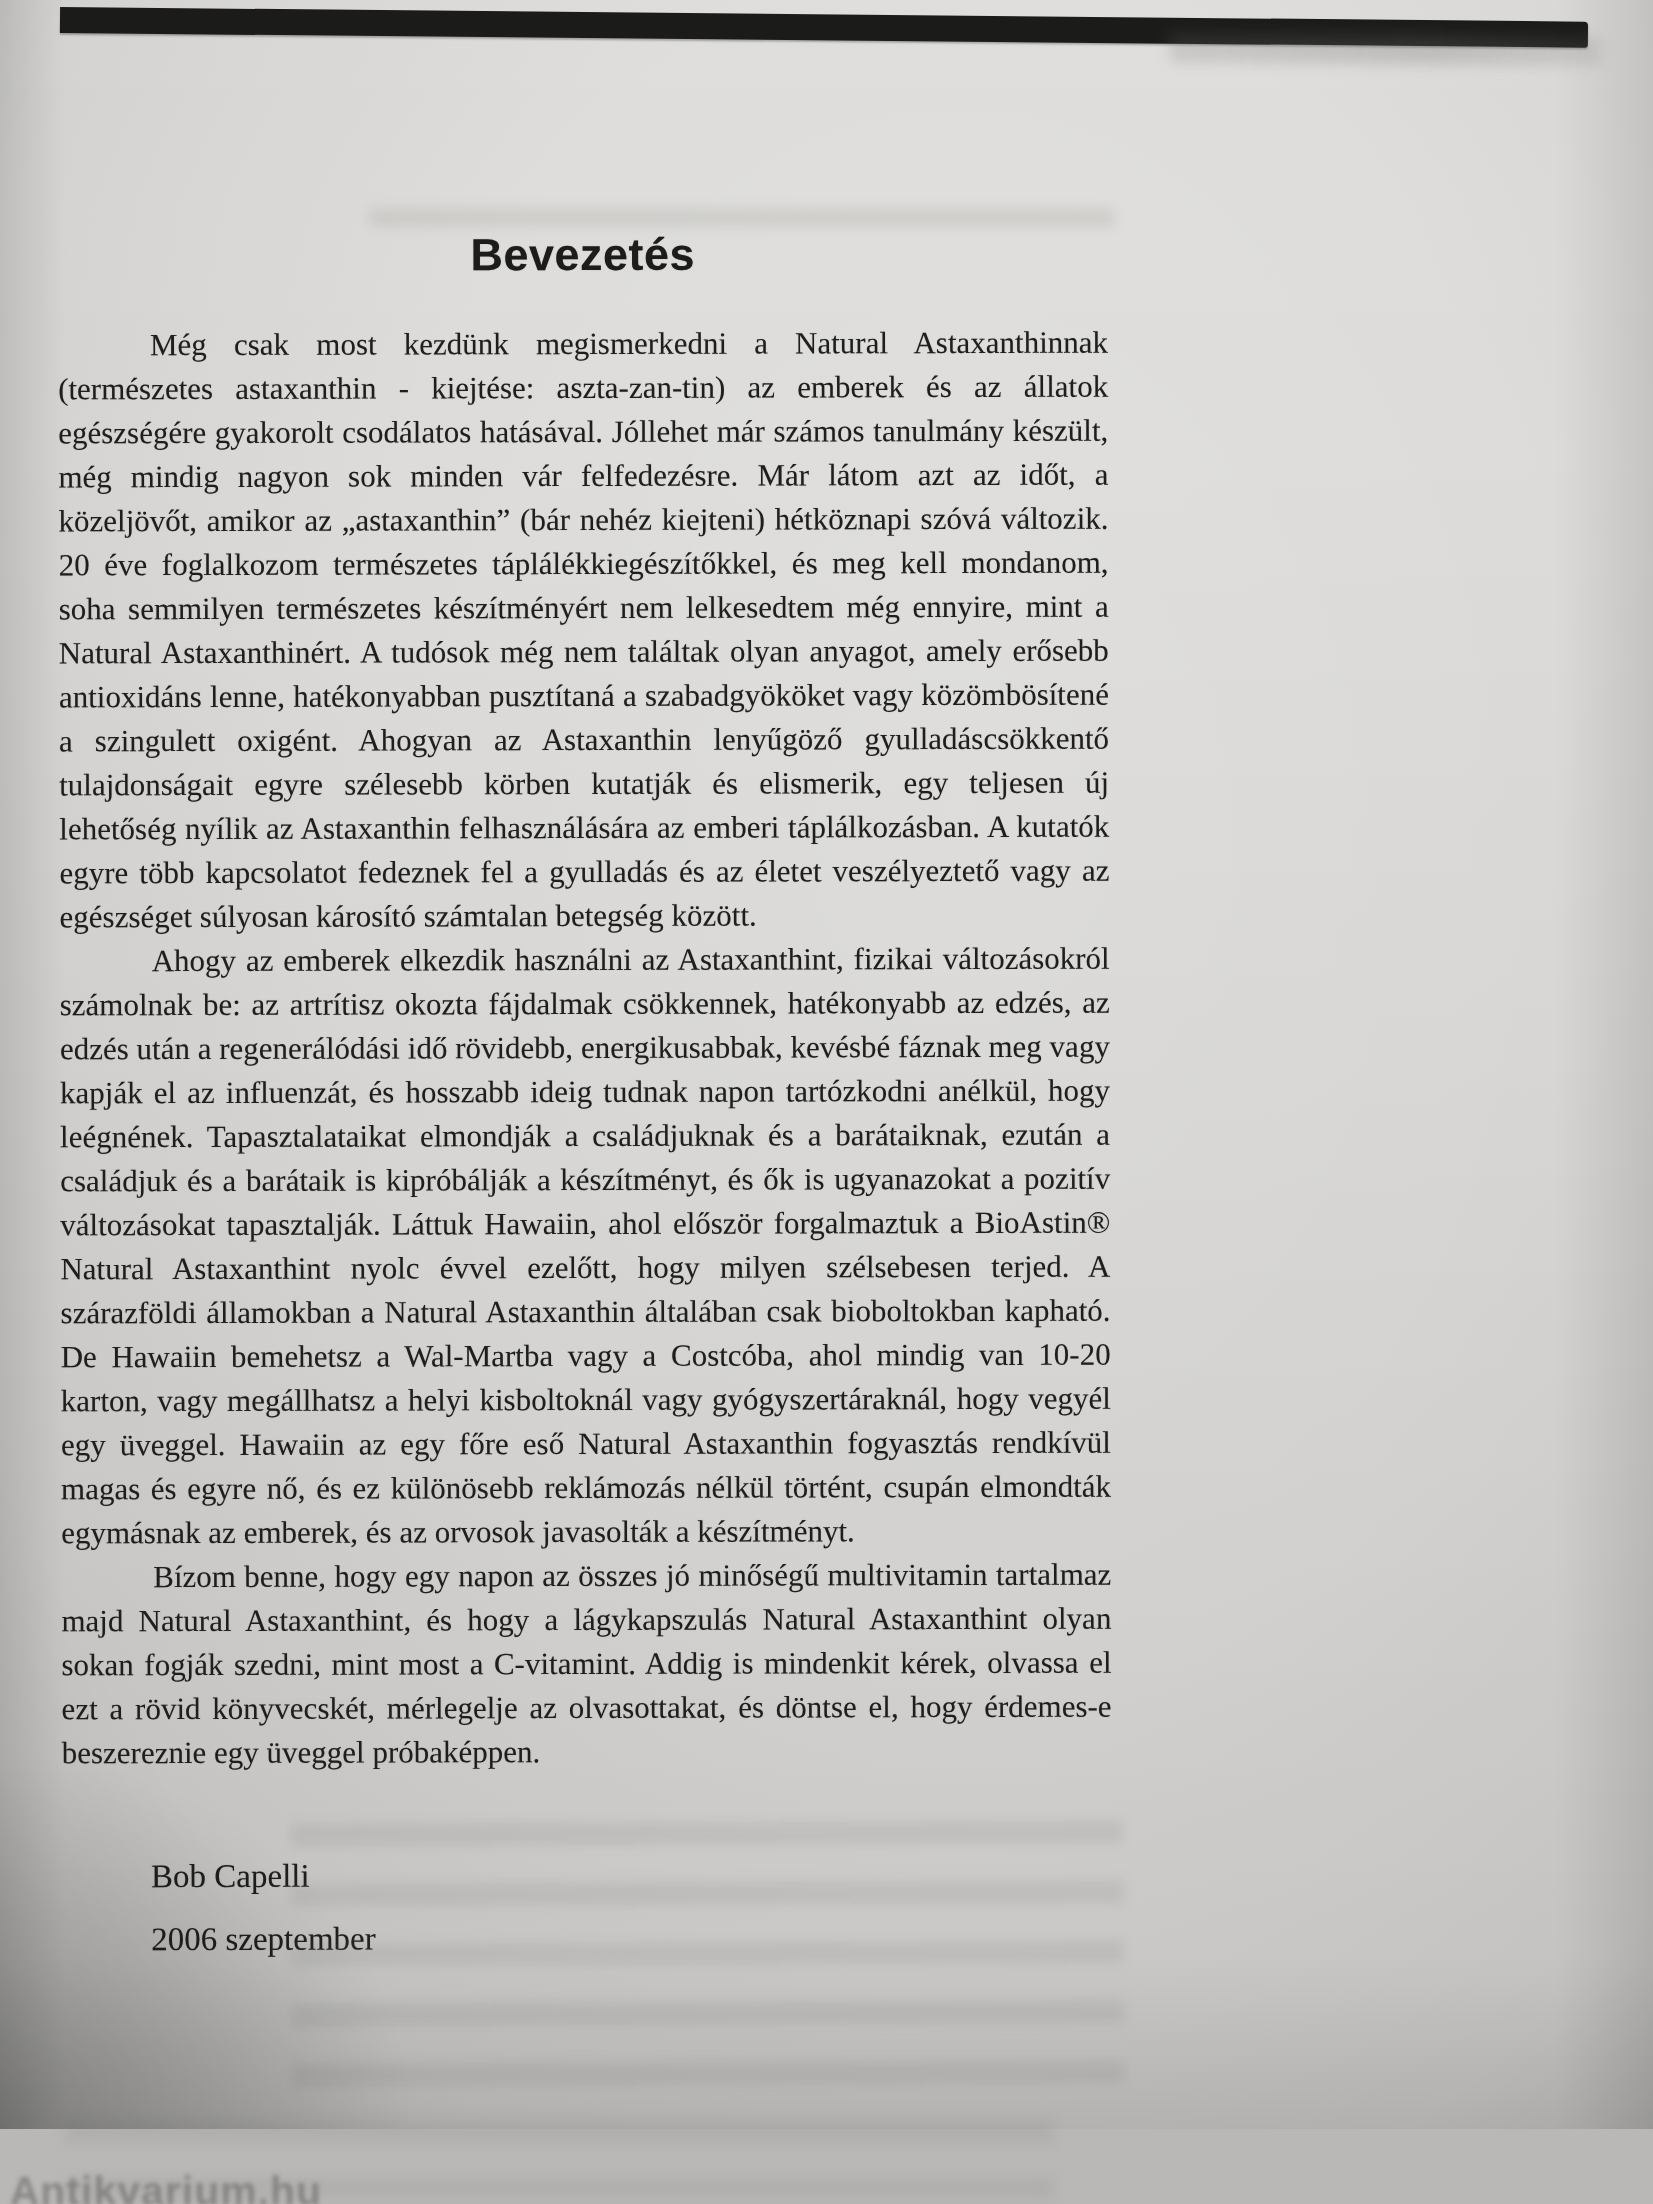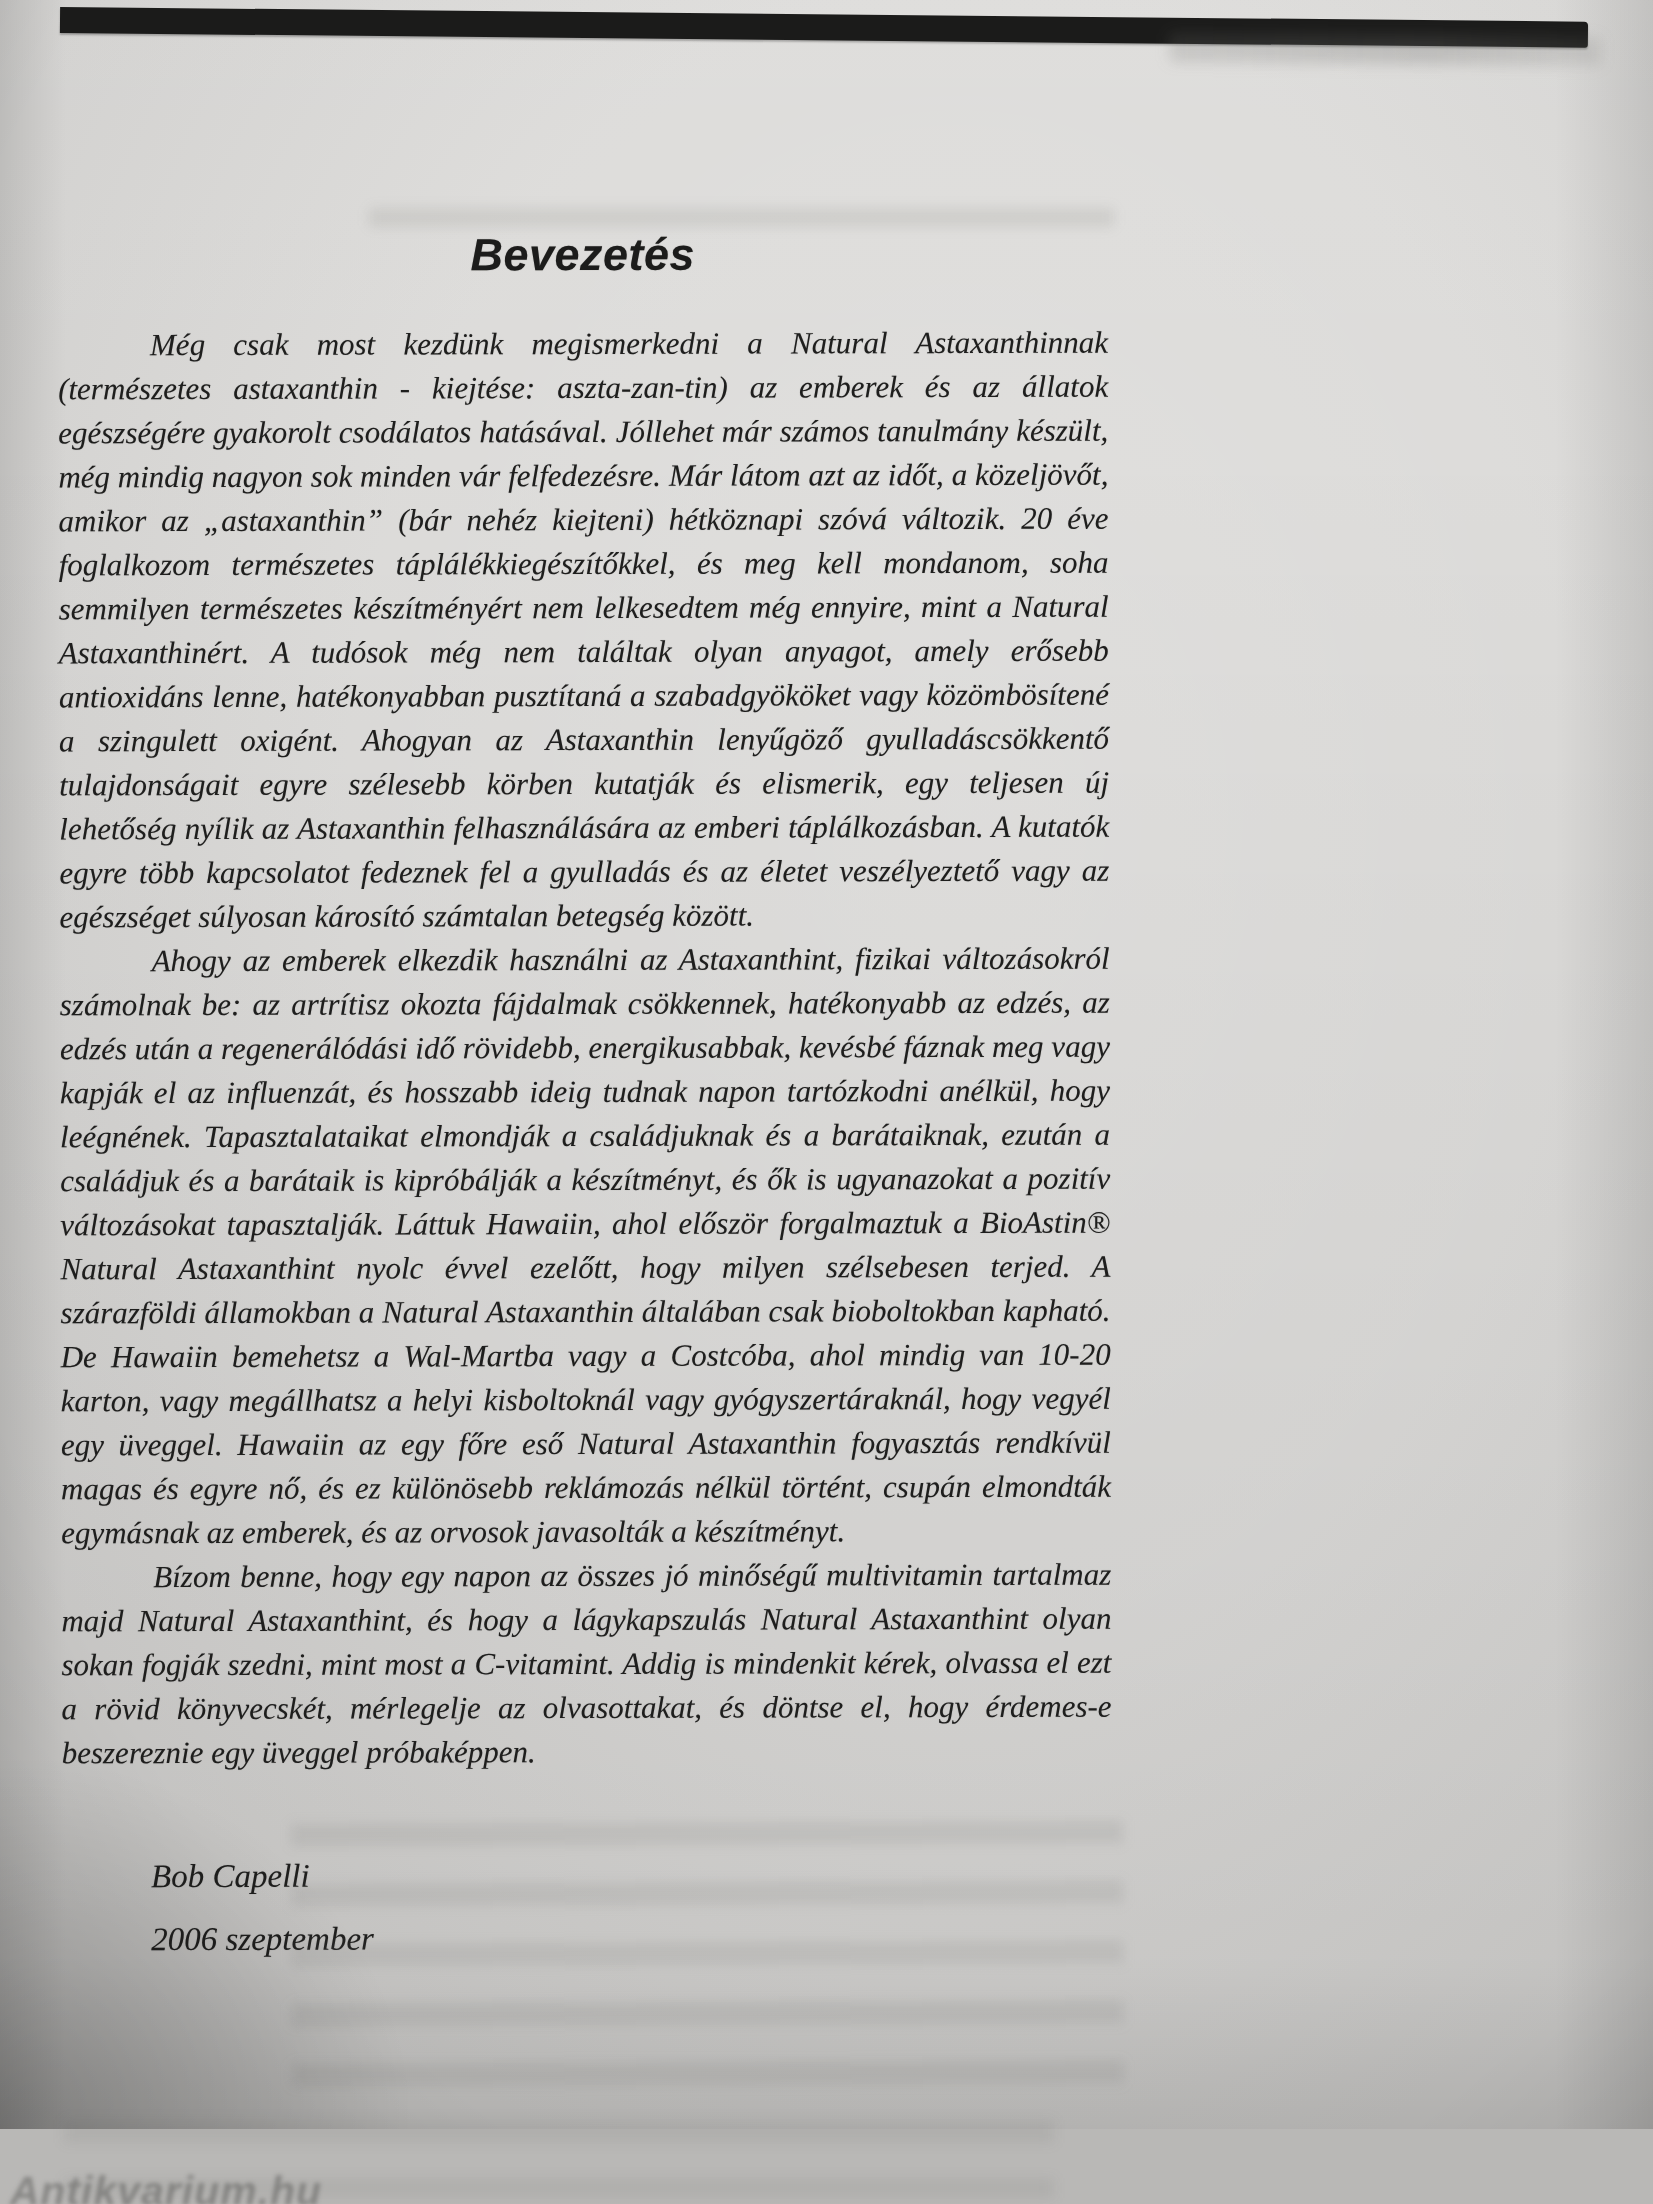--- a/index.html
+++ b/index.html
@@ -12,21 +12,20 @@
   }
   .photo {
     position: relative;
     width: 1654px;
     height: 2129px;
     background:
       radial-gradient(ellipse at 58% 38%, rgba(255,255,255,0.16) 0%, rgba(255,255,255,0.05) 45%, rgba(0,0,0,0.04) 78%, rgba(0,0,0,0.14) 100%),
       linear-gradient(90deg, rgba(0,0,0,0.10) 0%, rgba(0,0,0,0.00) 4%, rgba(0,0,0,0.00) 94%, rgba(0,0,0,0.10) 100%),
       linear-gradient(180deg, rgba(255,255,255,0.05) 0%, rgba(0,0,0,0.00) 20%, rgba(0,0,0,0.07) 92%, rgba(0,0,0,0.16) 100%),
       #dbdad8;
-    font-style: italic;
   }
   .corner-shade {
     position: absolute;
     left: 0; bottom: 0;
     width: 408px; height: 369px;
     background: radial-gradient(ellipse at 0% 100%, rgba(0,0,0,0.22) 0%, rgba(0,0,0,0.10) 40%, rgba(0,0,0,0.0) 72%);
     pointer-events: none;
   }
   .top-rule {
     position: absolute;

